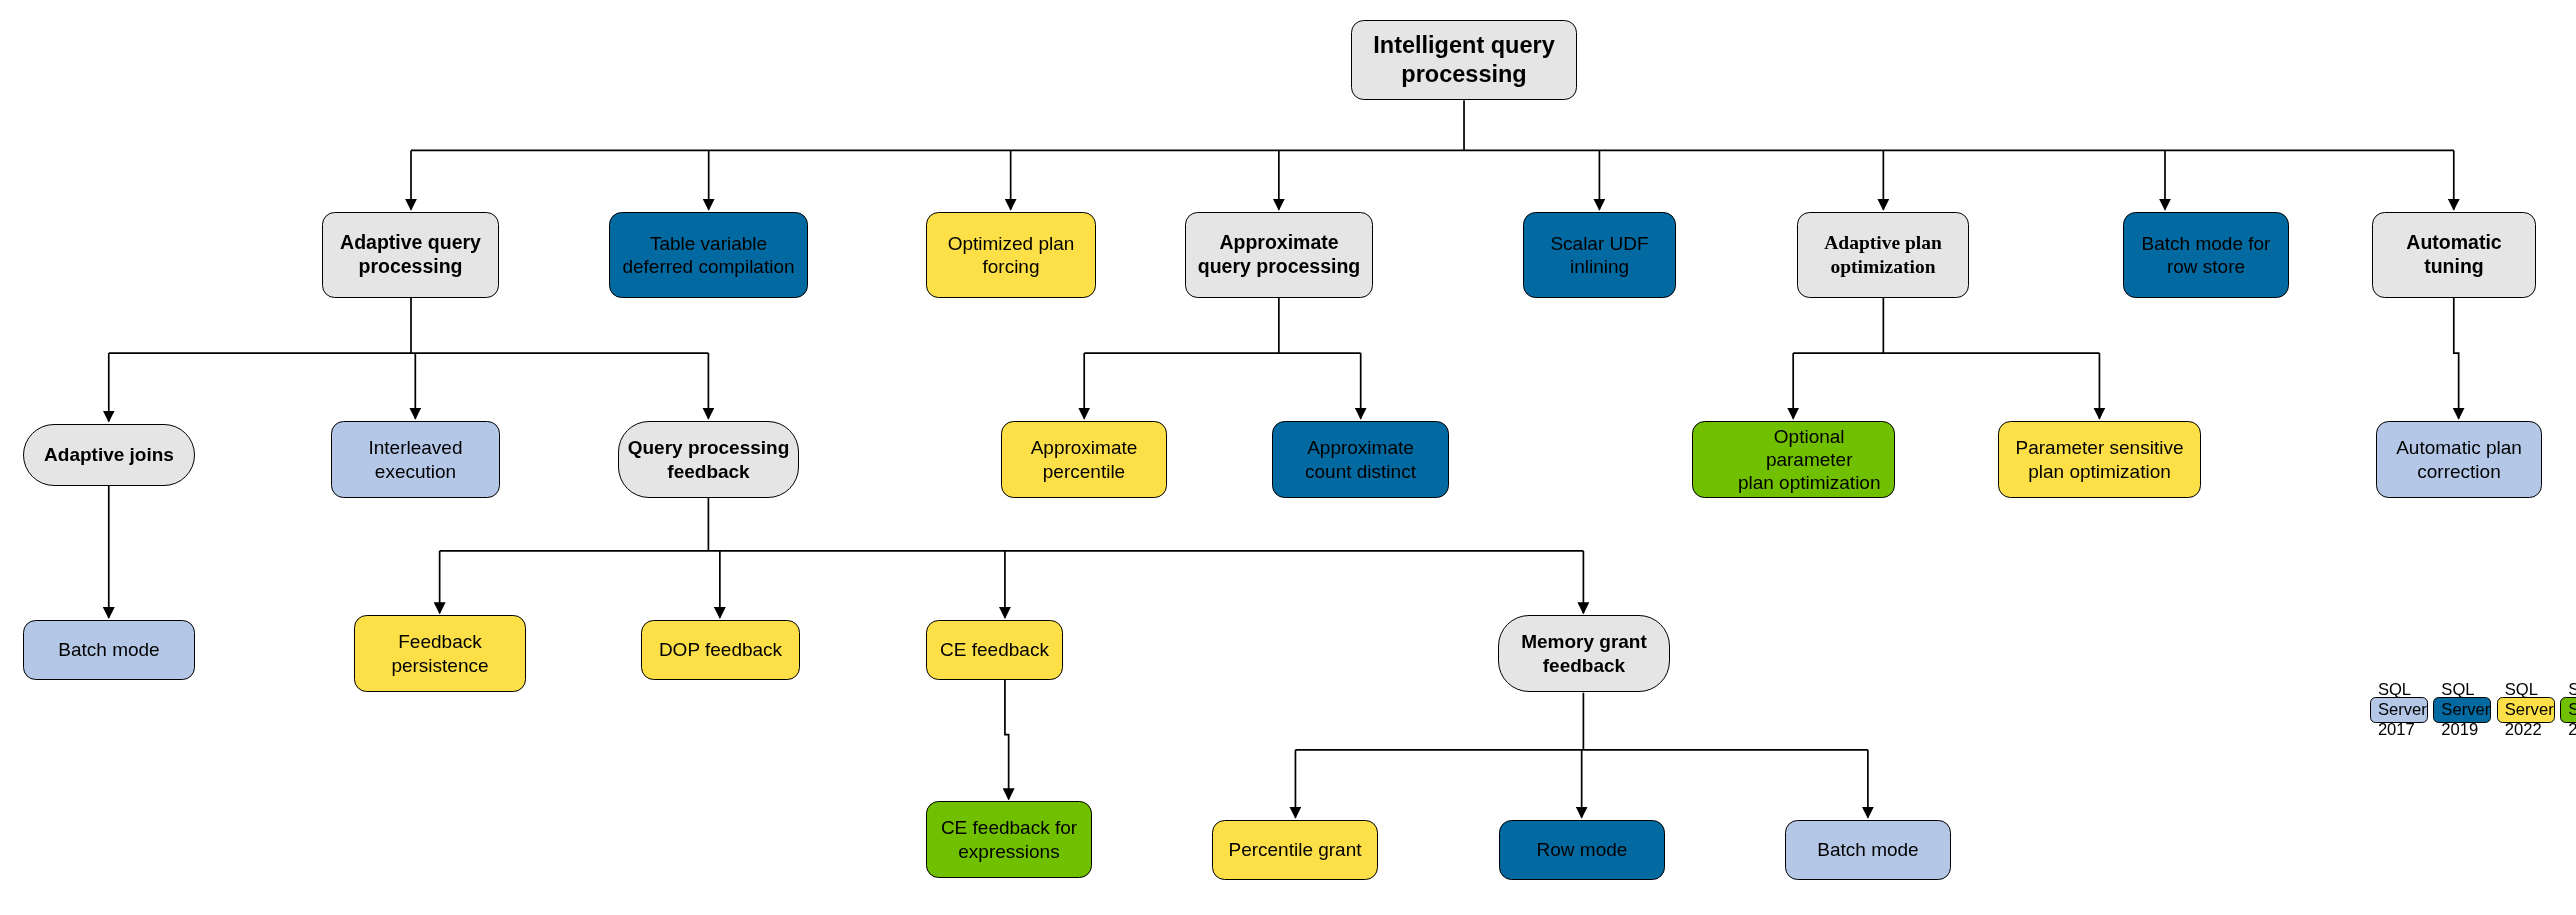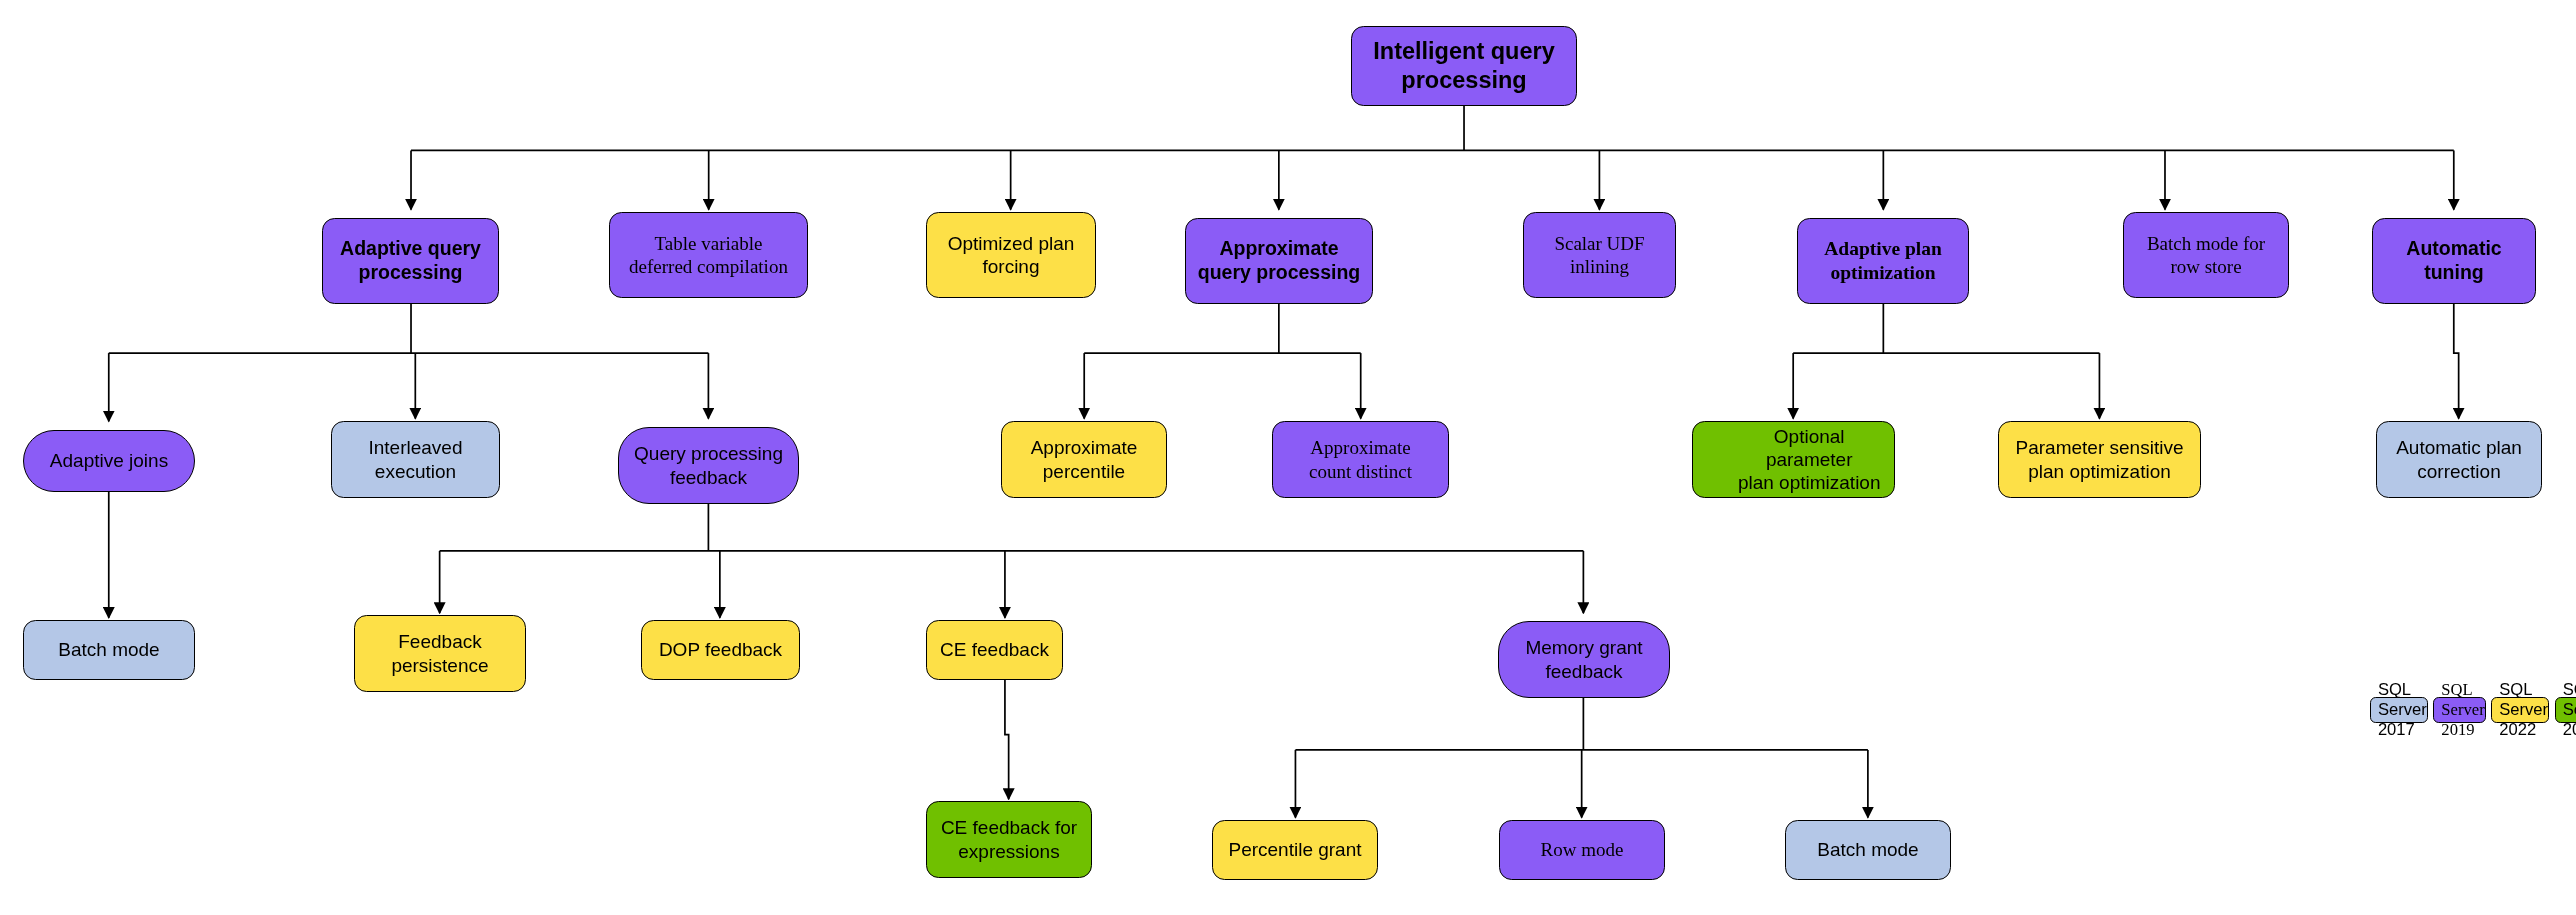--- a/index.html
+++ b/index.html
@@ -42,30 +42,30 @@
   }
   .node.root {
     font-weight: bold;
     font-size: 23.5px;
   }
   .node.lvl2 {
     font-weight: bold;
     font-size: 19.5px;
   }
   .node.lvl3 {
-    font-weight: normal;
+    font-weight: bold;
     font-size: 19px;
     border-radius: 31px;
   }
   .node.plain {
     font-weight: normal;
     font-size: 19px;
   }
-  .fill-white  { background: #8b5cf6; margin-top: 6px; }
-  .fill-gray   { background: #8b5cf6; font-family: Liberation Serif, serif; }
+  .fill-white  { background: #e5e5e5; }
+  .fill-gray   { background: #0369a1; }
   .fill-orange { background: #fde047; }
   .fill-blue   { background: #b4c7e7; }
   .fill-green  { background: #70c000; }
 
   .legend {
     position: absolute;
     left: 2370px;
     top: 697px;
     width: 189px;
     display: flex;

